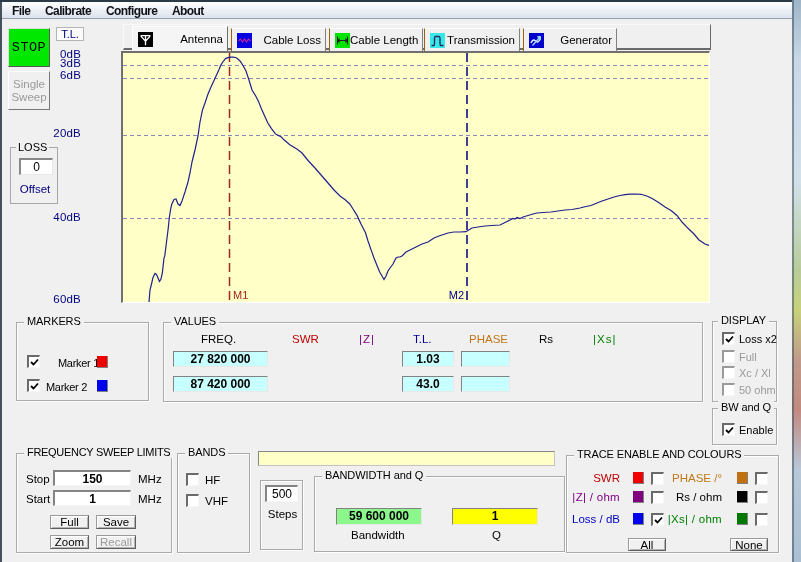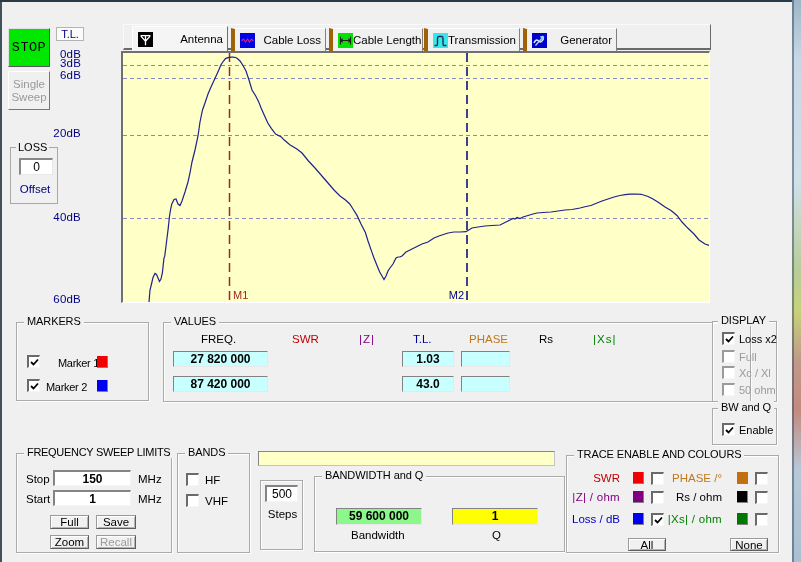--- a/index.html
+++ b/index.html
@@ -27,21 +27,21 @@
 #lossgb { position:absolute; left:10px; top:147px; width:48px; height:57px; border:1px solid #a8a8a8; }
 #lossgb .gl { position:absolute; top:-7px; left:5px; background:#f0f0f0; padding:0 2px; font-size:11px; color:#000; }
 #lossin { position:absolute; left:8px; top:10px; width:34px; height:17px; background:#fff;
   border-top:2px solid #888; border-left:2px solid #888; border-right:1px solid #e8e8e8; border-bottom:1px solid #e8e8e8;
   text-align:center; font-size:12px; line-height:14px; color:#000; }
 #lossoff { position:absolute; left:0; top:35px; width:48px; text-align:center; color:#000080; font-size:11.5px; }
 
 #tabstrip { position:absolute; left:123px; top:24px; width:588px; height:26px; background:#f0f0f0;
   border-top:1px solid #fafafa; border-left:1px solid #fafafa; border-right:1px solid #6a6a6a; border-bottom:2px solid #6a6a6a; }
 .tab { position:absolute; top:3px; height:23px; background:#f0f0f0;
-  border-top:1px solid #fff; border-left:4px solid #a16207; border-right:1px solid #808080; display:flex; align-items:center; }
+  border-top:1px solid #fff; border-left:1px solid #a16207; border-right:1px solid #808080; display:flex; align-items:center; }
 .tab.sel { top:1px; height:25px; background:#f5f5f5; border-top:1px solid #fff; border-left:1px solid #fff; border-right:1px solid #707070; z-index:2; }
 .tab .ticon { width:15px; height:15px; margin-left:5px; flex:0 0 15px; }
 .tab .tlabel { flex:1; text-align:right; padding-right:4px; font-size:11.5px; color:#000; white-space:nowrap; }
 
 #chart { position:absolute; left:121px; top:51px; width:589px; height:252px; background:#ffffc8;
   border-top:2px solid #707070; border-left:2px solid #707070; border-right:1px solid #fff; border-bottom:1px solid #fff; }
 
 .gb { position:absolute; border:1px solid #aaa; box-shadow:1px 1px 0 #fdfdfd, inset 1px 1px 0 #fdfdfd; }
 .gb > .gl { position:absolute; top:-8px; left:7px; background:#f0f0f0; padding:0 3px; font-size:11px; letter-spacing:-0.1px; color:#000; white-space:nowrap; }
 .cb { position:absolute; width:13px; height:13px; background:#fff;
@@ -61,20 +61,26 @@
   border-top:1px solid #828282; border-left:1px solid #828282; border-right:1px solid #e8e8e8; border-bottom:1px solid #e8e8e8;
   text-align:center; font-weight:bold; font-size:12px; color:#000; }
 .lab { position:absolute; white-space:nowrap; }
 </style>
 </head>
 <body>
 <div id="win">
   <div id="borderL"></div>
     <div id="borderT"></div>
     <div id="borderR"></div>
+  <div id="menubar">
+    <span class="mitem" style="left:10px;">File</span>
+    <span class="mitem" style="left:43px;">Calibrate</span>
+    <span class="mitem" style="left:104px;">Configure</span>
+    <span class="mitem" style="left:170px;">About</span>
+  </div>
 
   <div id="stopbtn">STOP</div>
   <div id="sweepbtn">Single<br>Sweep</div>
   <div id="tlbox">T.L.</div>
   <div class="dblab" style="left:51px; top:48px;">0dB</div>
   <div class="dblab" style="left:51px; top:57px;">3dB</div>
   <div class="dblab" style="left:51px; top:69px;">6dB</div>
   <div class="dblab" style="left:51px; top:127px;">20dB</div>
   <div class="dblab" style="left:51px; top:211px;">40dB</div>
   <div class="dblab" style="left:51px; top:293px;">60dB</div>
@@ -164,21 +170,21 @@
     <div class="swatch" style="left:80px; top:33px; background:#f00000;"></div>
     <div class="cb" style="left:10px; top:56px;">
         <svg width="11" height="11" viewBox="0 0 11 11">
           <path d="M2 5 L4.5 7.5 L9 2.5" stroke="#000" stroke-width="1.8" fill="none"></path>
         </svg>
       </div>
     <div class="lab" style="left:29px; top:58px; font-size:11px; letter-spacing:-0.3px;">Marker 2</div>
     <div class="swatch" style="left:80px; top:57px; background:#0000f0;"></div>
   </div>
 
-  <div class="gb" style="left:163px; top:322px; width:588px; height:80px;">
+  <div class="gb" style="left:163px; top:322px; width:540px; height:80px;">
       <span class="gl">VALUES</span>
     <div class="lab" style="left:37px; top:10px; font-size:11.5px;">FREQ.</div>
     <div class="lab" style="left:128px; top:10px; color:#c00000; font-size:11.5px;">SWR</div>
     <div class="lab" style="left:195px; top:10px; color:#800080; font-size:11.5px; letter-spacing:1px;">|Z|</div>
     <div class="lab" style="left:249px; top:10px; color:#0000a0; font-size:11.5px;">T.L.</div>
     <div class="lab" style="left:305px; top:10px; color:#c07818; font-size:11.5px;">PHASE</div>
     <div class="lab" style="left:375px; top:10px; font-size:11.5px;">Rs</div>
     <div class="lab" style="left:429px; top:10px; color:#008000; font-size:11.5px; letter-spacing:1px;">|Xs|</div>
     <div class="cyanfield" style="left:9px; top:28px; width:95px; height:16px;">27 820 000</div>
     <div class="cyanfield" style="left:9px; top:53px; width:95px; height:16px;">87 420 000</div>

